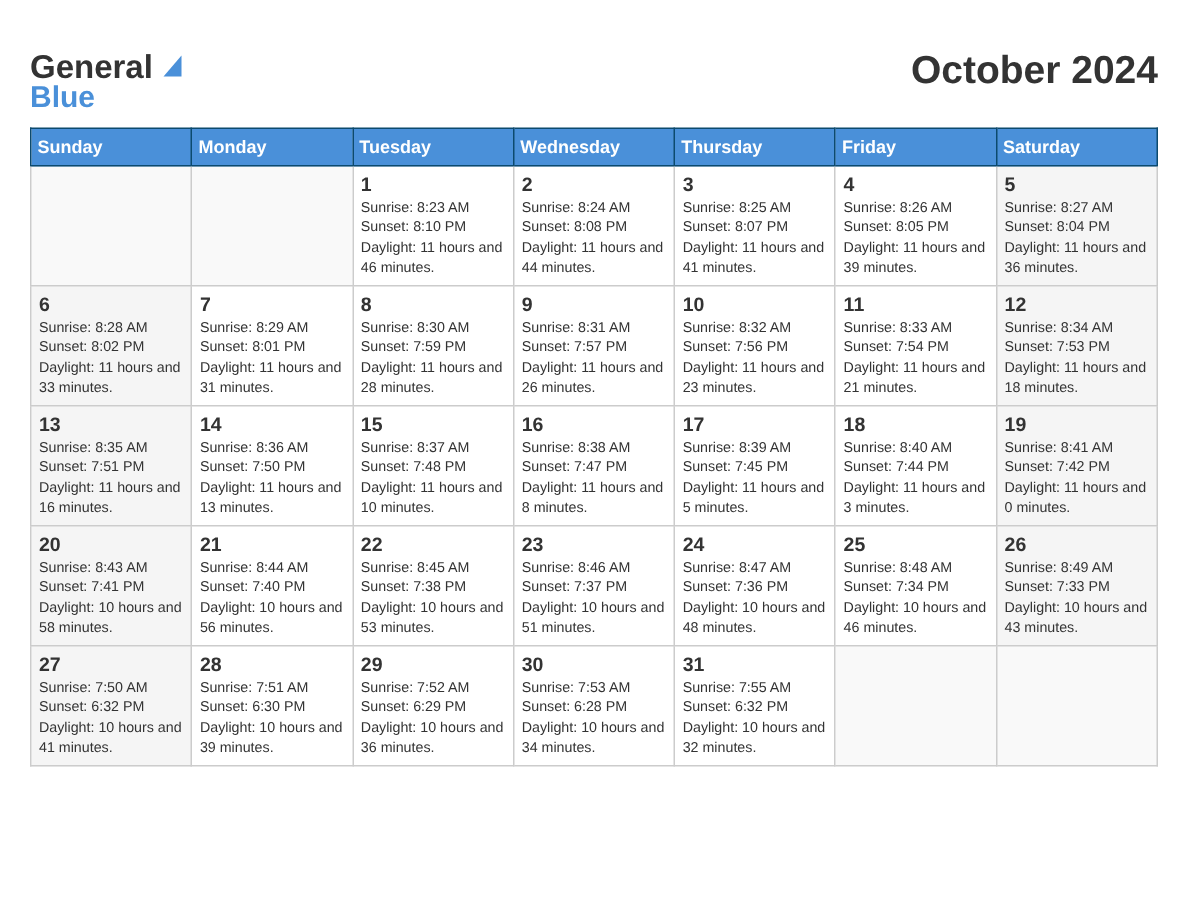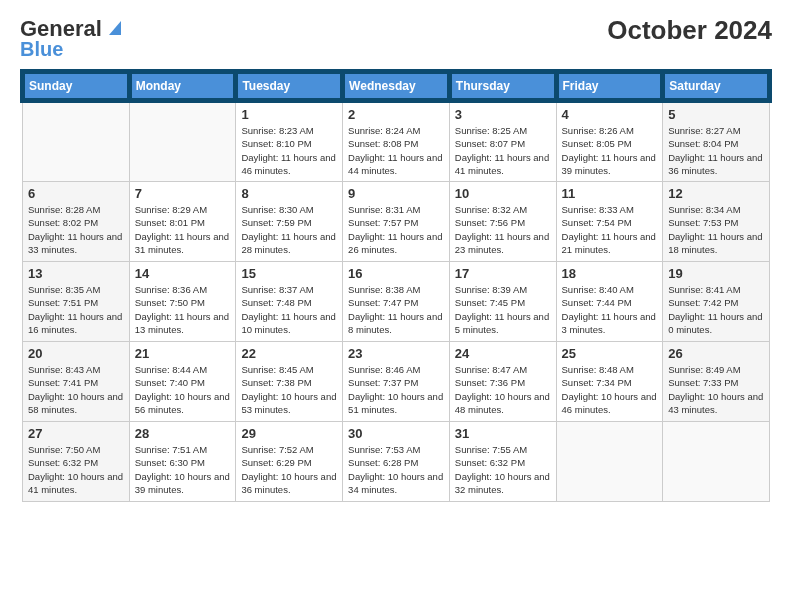--- a/index.html
+++ b/index.html
@@ -5,21 +5,21 @@
     * { box-sizing: border-box; margin: 0; padding: 0; }
     body {
       font-family: Arial, sans-serif;
       background: #fff;
       width: 792px;
       height: 612px;
       overflow: hidden;
     }
     .page {
       width: 792px;
-      padding: 16px 20px 10px 20px;
+      padding: 32px 20px 10px 20px;
     }
     .header-area {
       display: flex;
       justify-content: space-between;
       align-items: flex-start;
       margin-bottom: 8px;
     }
     .logo {
       display: flex;
       flex-direction: column;
@@ -43,21 +43,21 @@
       border-collapse: collapse;
       table-layout: fixed;
     }
     th {
       background-color: #4a90d9;
       color: #fff;
       font-size: 12px;
       font-weight: bold;
       padding: 5px 4px;
       text-align: left;
-      border: 5px solid #0c4a6e;
+      border: 1px solid #0c4a6e;
     }
     td {
       border: 1px solid #ccc;
       vertical-align: top;
       padding: 4px 5px;
       font-size: 10px;
       color: #333;
       height: 80px;
       background: #fff;
     }

